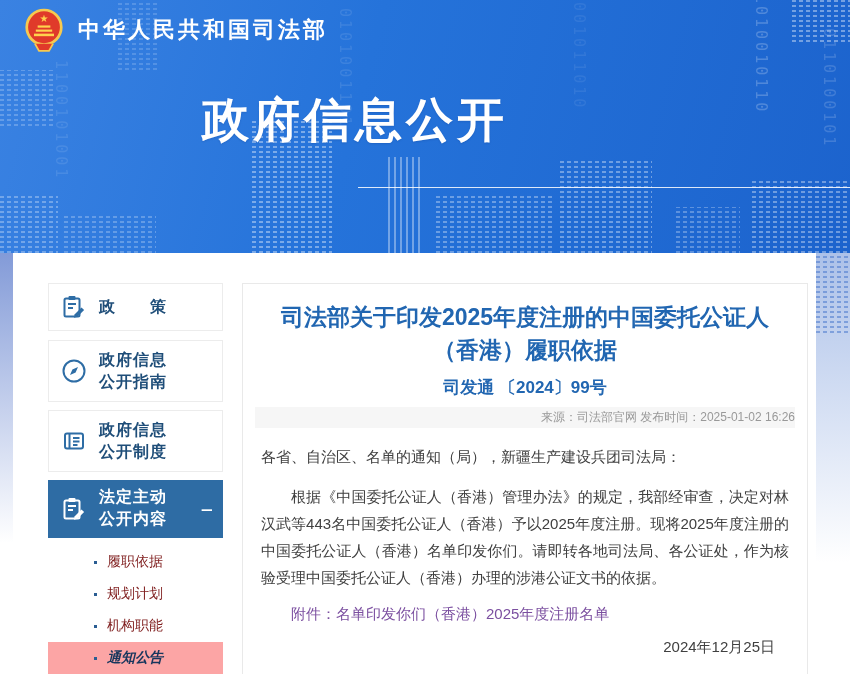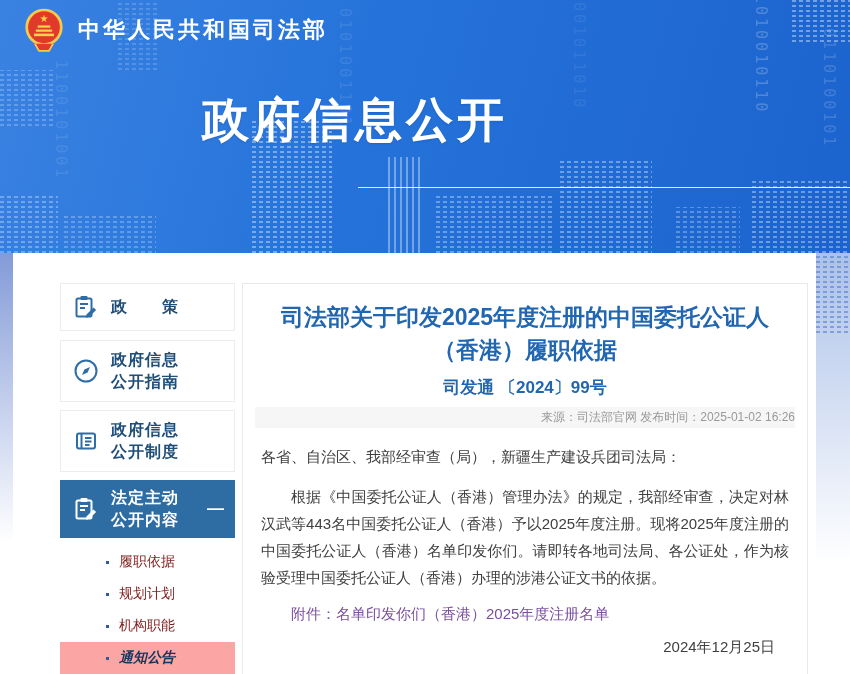--- a/index.html
+++ b/index.html
@@ -62,31 +62,31 @@
   
   .page { position:absolute; left:0; top:253px; width:850px; height:421px; background:#fff; }
   .edge-l { position:absolute; left:0; top:0; width:13px; height:290px;
     background:linear-gradient(180deg,rgba(78,112,199,.70),rgba(78,112,199,0)); }
   .edge-r { position:absolute; right:0; top:0; width:34px; height:310px;
     background:linear-gradient(180deg,rgba(104,142,214,.55),rgba(104,142,214,0)); }
   .edge-r .dots { left:0; top:0; width:34px; height:80px; opacity:.9;
     background-image:repeating-linear-gradient(90deg,rgba(60,110,200,.55) 0 4px,transparent 4px 7px); }
 
   
-  .sidebar { position:absolute; left:60px; top:30px; width:175px; }
+  .sidebar { position:absolute; left:48px; top:30px; width:175px; }
   .card {
     display:flex; align-items:center; background:#fff; border:1px solid #ececec;
     cursor:pointer;
   }
   .card .ic { flex:0 0 26px; margin:0 12px; color:#2e6da5; display:flex; }
   .card .lbl { color:#1f4e79; font-size:16px; font-weight:600; line-height:22px; letter-spacing:1px; }
   .card-1 { height:48px; margin-bottom:9px; }
   .card-2 { height:62px; margin-bottom:8px; }
   .card-3 { height:62px; margin-bottom:8px; }
-  .card-active { height:58px; background:#2e6ca4; border-color:#2e6ca4; position:relative; }
+  .card-active { height:58px; background:#2e6ca4; border-color:#2e6ca4; position:relative;font-family:Liberation Mono, monospace; }
   .card-active .ic { color:#fff; }
   .card-active .lbl { color:#fff; }
   .collapse { position:absolute; right:10px; top:50%; transform:translateY(-50%);
     color:#fff; font-size:17px; font-weight:bold; cursor:pointer; }
 
   .sublist { margin-top:8px; }
   .subitem {
     height:32px; display:flex; align-items:center; padding-left:46px;
     font-size:14px; color:#7f1d1d; cursor:pointer;
   }
@@ -238,20 +238,20 @@
 
   <div class="article">
     <div class="a-title">
       <div>司法部关于印发2025年度注册的中国委托公证人</div>
       <div>（香港）履职依据</div>
     </div>
     <div class="a-docnum">司发通 〔2024〕99号</div>
     <div class="a-meta">来源：司法部官网 发布时间：2025-01-02 16:26</div>
 
     <div class="a-body">
-      <div class="a-salutation">各省、自治区、我部经审查（局），新疆生产建设兵团司法局：</div>
+      <div class="a-salutation">各省、自治区、名单的通知（局），新疆生产建设兵团司法局：</div>
       <div class="a-paragraph">根据《中国委托公证人（香港）管理办法》的规定，我部经审查，决定对林汉武等443名中国委托公证人（香港）予以2025年度注册。现将2025年度注册的中国委托公证人（香港）名单印发你们。请即转各地司法局、各公证处，作为核验受理中国委托公证人（香港）办理的涉港公证文书的依据。</div>
       <div class="a-attach">附件：名单印发你们（香港）2025年度注册名单</div>
       <div class="a-date">2024年12月25日</div>
 
     </div>
   </div>
 </div>
 
 </body></html>

